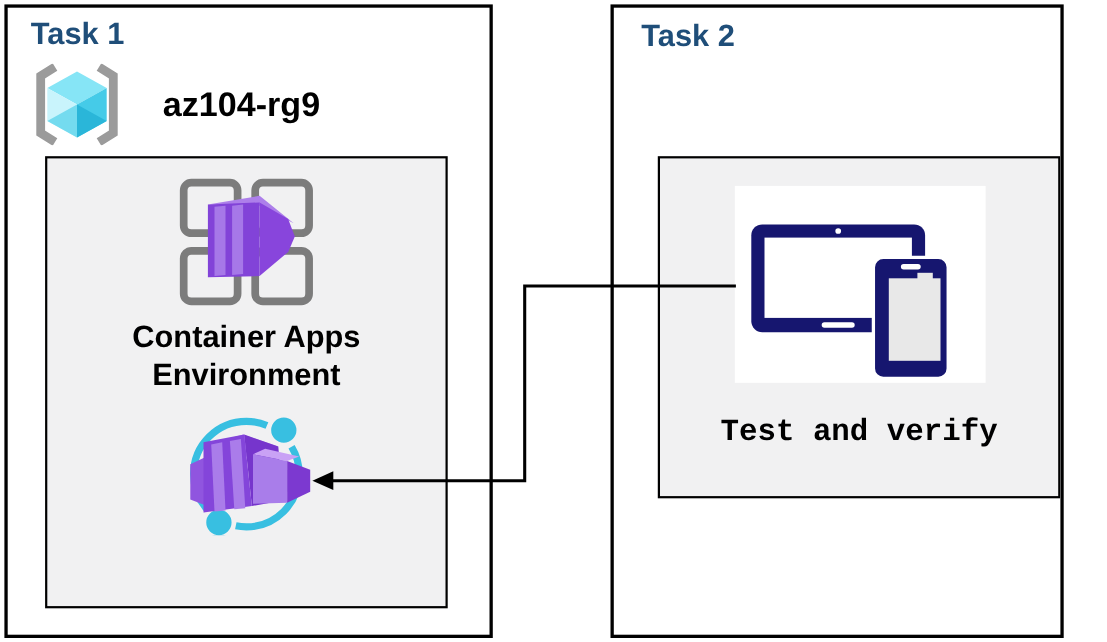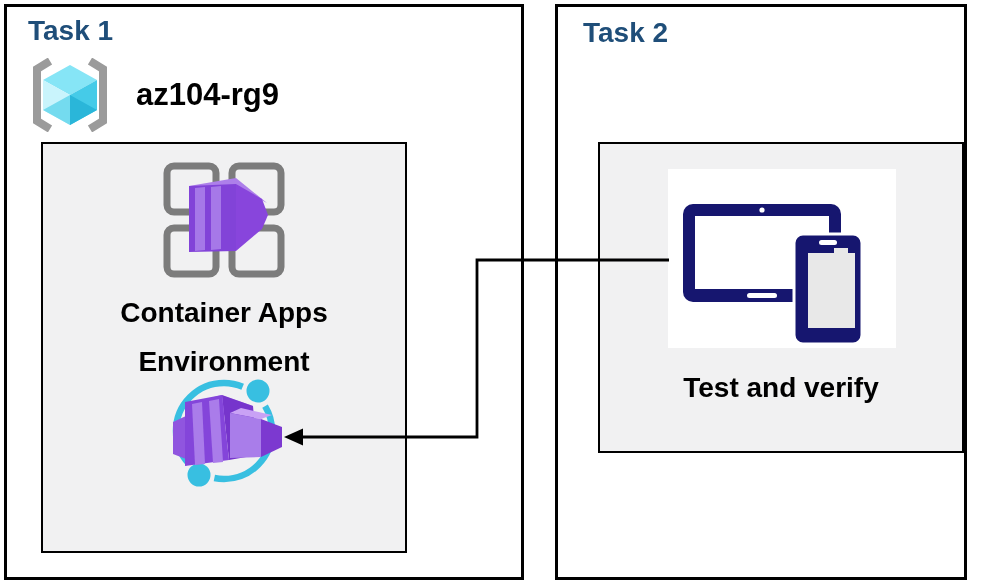--- a/index.html
+++ b/index.html
@@ -12,21 +12,21 @@
     background: #ffffff;
     overflow: hidden;
   }
   .task-box {
     position: absolute;
     top: 4px;
     height: 576px;
     background: #ffffff;
     border: 3px solid #000000;
   }
-  #task1-box { left: 4px;   width: 520px; }
+  #task1-box { left: 4px;   width: 444px; }
   #task2-box { left: 555px; width: 412px; }
   .task-title {
     position: absolute;
     font-size: 28px;
     font-weight: 700;
     color: #1F4E79;
     white-space: nowrap;
   }
   #task1-title { left: 21px; top: 8px; }
   #task2-title { left: 25px; top: 10px; }
@@ -35,45 +35,45 @@
     background: #F1F1F2;
     border: 2.5px solid #000000;
   }
   #inner1 { left: 34px; top: 135px; width: 366px; height: 411px; }
   #inner2 { left: 40px; top: 135px; width: 366px; height: 311px; }
   #rg-row {
     position: absolute;
     left: 21px; top: 51px;
     display: flex;
     align-items: center;
-    gap: 24px;
+    gap: 36px;
   }
   #rg-name {
     font-size: 31px;
     font-weight: 700;
     color: #000000;
     white-space: nowrap;
   }
   .icon-abs { position: absolute; }
   #env-icon { left: 119px; top: 17px; }
   #app-icon { left: 126px; top: 231px; }
   .panel-label {
     position: absolute;
     left: 0;
     width: 100%;
     text-align: center;
     font-size: 28px;
-    line-height: 49px;
+    line-height: 35px;
     font-weight: 700;
     color: #000000;
   }
   #env-label { top: 144px; }
   #env-label .label-inner { display: inline-block; max-width: 300px; }
   #app-label { top: 351px; }
-  #verify-label { top: 219px; }
+  #verify-label { top: 232px; font-family: Liberation Mono, monospace; }
   #white-plate {
     position: absolute;
     left: 68px; top: 25px;
     width: 228px; height: 179px;
     background: #ffffff;
   }
   #connector-overlay {
     position: absolute;
     left: 0; top: 0;
     width: 1006px; height: 584px;

